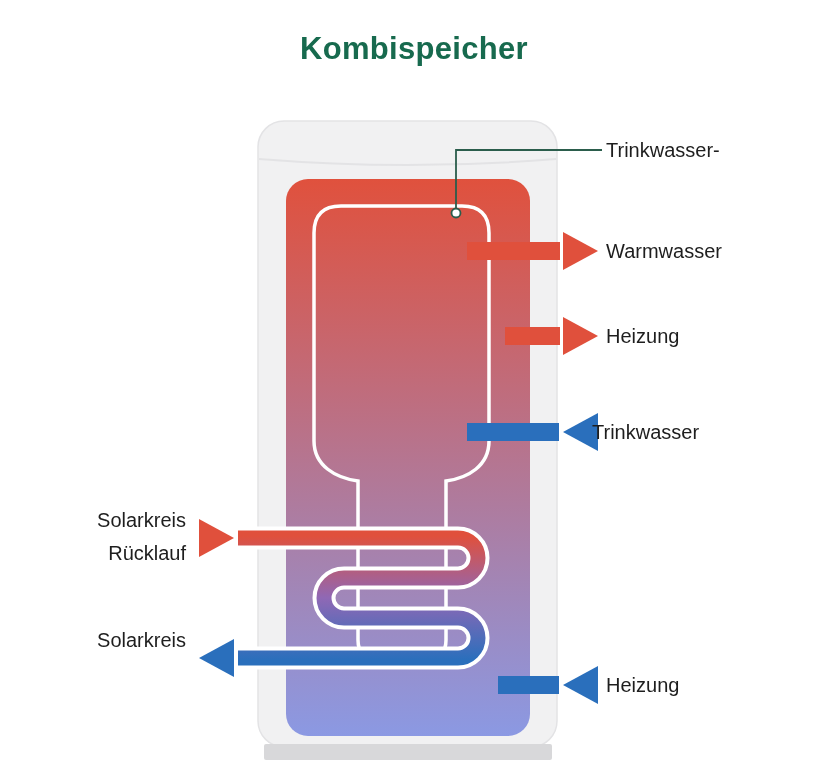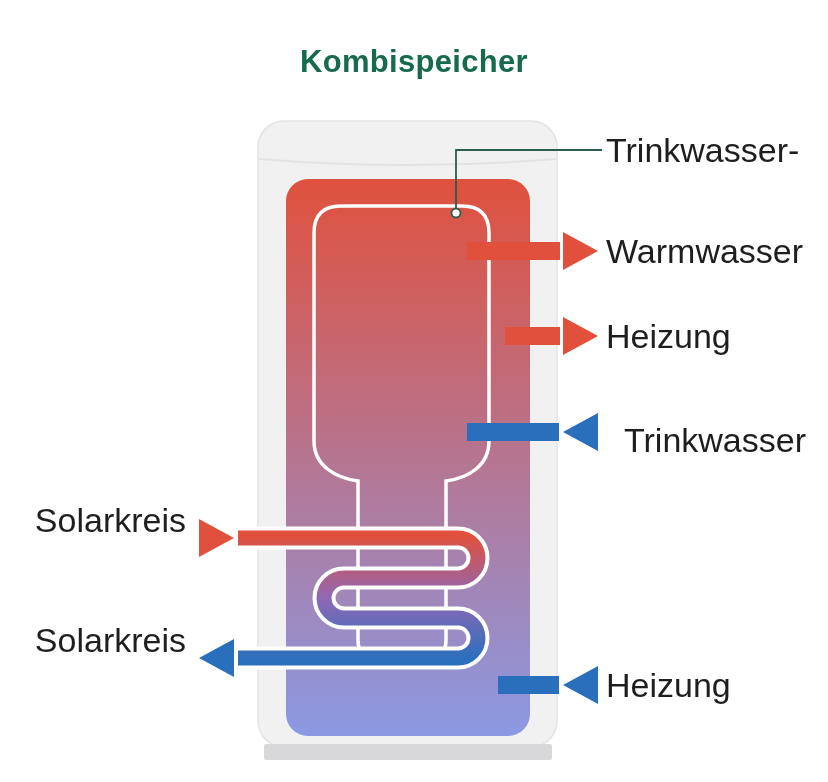--- a/index.html
+++ b/index.html
@@ -15,31 +15,31 @@
     background: #ffffff;
     font-family: "Liberation Sans", sans-serif;
   }
   .stage svg {
     position: absolute;
     left: 0;
     top: 0;
   }
   .diagram-title {
     position: absolute;
-    top: 44px;
+    top: 31px;
     left: 0;
     width: 828px;
     text-align: center;
     font-size: 31px;
     font-weight: 700;
     letter-spacing: 0.3px;
   }
   .label {
     position: absolute;
-    font-size: 34px;
+    font-size: 20px;
     line-height: 33px;
     white-space: nowrap;
   }
   .label.right-align {
     text-align: right;
     margin-left: 8px;
   }
 </style>
 </head>
 <body>
@@ -120,26 +120,27 @@
   <div style="color: rgb(30, 30, 30);">
 
     <div class="label" style="left:606px; top:134px;">
       <div>Trinkwasser-</div>
     </div>
 
     <div class="label" style="left:606px; top:235px;">Warmwasser</div>
 
     <div class="label" style="left:606px; top:320px;">Heizung</div>
 
-    <div class="label" style="left:624px; top:416px;margin-top:8px;">Trinkwasser</div>
+    <div class="label" style="left:592px; top:416px;">Trinkwasser</div>
 
     <div class="label" style="left:606px; top:669px;">Heizung</div>
 
     <div class="label right-align" style="right:642px; top:504px;">
       <div>Solarkreis</div>
+      <div>Rücklauf</div>
     </div>
 
     <div class="label right-align" style="right:642px; top:624px;">
       <div>Solarkreis</div>
     </div>
 
   </div>
 </div>
 
 </body></html>

